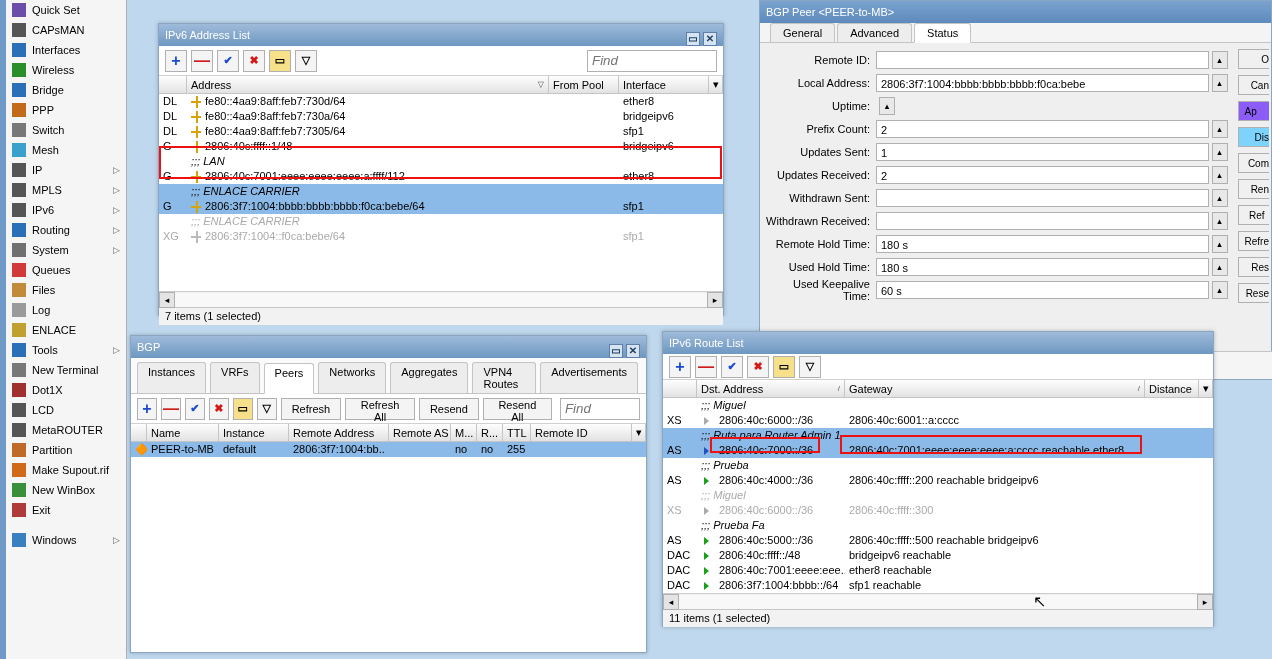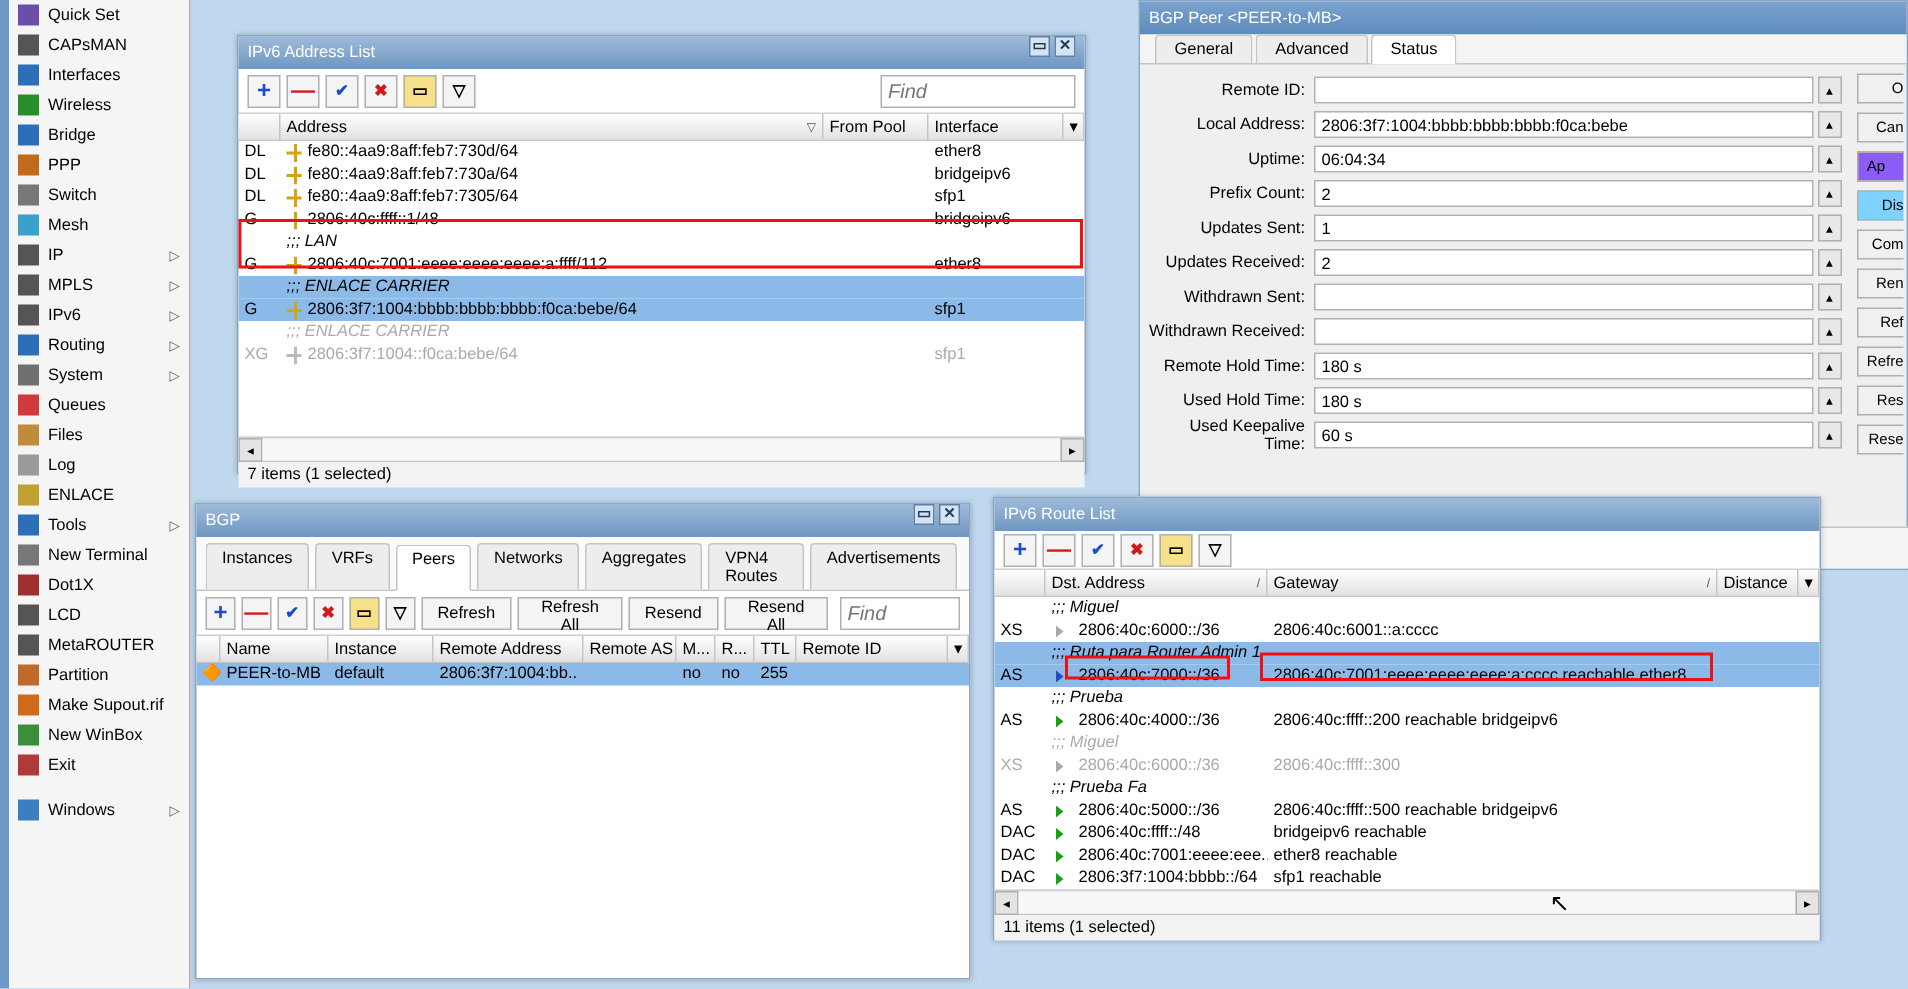--- a/index.html
+++ b/index.html
@@ -28,21 +28,21 @@
   .sbicon { width:14px; height:14px; display:inline-block; flex-shrink:0; }
 
   
   .win {
     position:absolute; background:#fff;
     border:1px solid #8aa6c5; box-shadow:0 0 4px rgba(0,0,0,.25);
   }
   .win-title {
     height:22px; line-height:22px; padding:0 6px;
     background:linear-gradient(#9fbbda,#6e97c1);
-    color:#fff; font-size:11px; display:flex; align-items:flex-start;
+    color:#fff; font-size:11px; display:flex; align-items:flex-end;
   }
   .win-title .spacer { flex:1; }
   .win-title .wbtn {
     width:14px; height:14px; margin-left:3px;
     background:#d6e3f0; border:1px solid #5e80a6;
     display:inline-flex; align-items:center; justify-content:center;
     font-size:10px; color:#1a3b5e; cursor:pointer;
     font-weight:bold;
   }
   .toolbar {
@@ -473,21 +473,20 @@
           <span class="val"></span>
           <span class="upd">▴</span>
         </div>
         <div class="form-row">
           <span class="lbl">Local Address:</span>
           <span class="val">2806:3f7:1004:bbbb:bbbb:bbbb:f0ca:bebe</span>
           <span class="upd">▴</span>
         </div>
         <div class="form-row">
           <span class="lbl">Uptime:</span>
-          <span class="val">06:04:34</span>
           <span class="upd">▴</span>
         </div>
         <div class="form-row">
           <span class="lbl">Prefix Count:</span>
           <span class="val">2</span>
           <span class="upd">▴</span>
         </div>
         <div class="form-row">
           <span class="lbl">Updates Sent:</span>
           <span class="val">1</span>
@@ -524,21 +523,21 @@
           <span class="upd">▴</span>
         </div>
       </div>
     <div style="display: flex; flex-direction: column; gap: 6px; padding: 6px 2px;" id="peer-sidebtns">
         <button style="height: 20px; font-size: 10px; background: rgb(240, 240, 240); border-top: 1px solid rgb(176, 176, 176); border-bottom: 1px solid rgb(176, 176, 176); border-left: 1px solid rgb(176, 176, 176); border-image: initial; border-right: none; cursor: pointer; text-align: right; padding-right: 0px;">O</button>
         <button style="height: 20px; font-size: 10px; background: rgb(240, 240, 240); border-top: 1px solid rgb(176, 176, 176); border-bottom: 1px solid rgb(176, 176, 176); border-left: 1px solid rgb(176, 176, 176); border-image: initial; border-right: none; cursor: pointer; text-align: right; padding-right: 0px;">Can</button>
         <button style="height: 20px; font-size: 10px; background: #8b5cf6; border-top: 1px solid rgb(176, 176, 176); border-bottom: 1px solid rgb(176, 176, 176); border-left: 1px solid rgb(176, 176, 176); border-image: initial; border-right: none; cursor: pointer; text-align: left; padding-right: 0px;">Ap</button>
         <button style="height: 20px; font-size: 10px; background: #7dd3fc; border-top: 1px solid rgb(176, 176, 176); border-bottom: 1px solid rgb(176, 176, 176); border-left: 1px solid rgb(176, 176, 176); border-image: initial; border-right: none; cursor: pointer; text-align: right; padding-right: 0px;">Dis</button>
         <button style="height: 20px; font-size: 10px; background: rgb(240, 240, 240); border-top: 1px solid rgb(176, 176, 176); border-bottom: 1px solid rgb(176, 176, 176); border-left: 1px solid rgb(176, 176, 176); border-image: initial; border-right: none; cursor: pointer; text-align: right; padding-right: 0px;">Com</button>
         <button style="height: 20px; font-size: 10px; background: rgb(240, 240, 240); border-top: 1px solid rgb(176, 176, 176); border-bottom: 1px solid rgb(176, 176, 176); border-left: 1px solid rgb(176, 176, 176); border-image: initial; border-right: none; cursor: pointer; text-align: right; padding-right: 0px;">Ren</button>
-        <button style="height: 20px; font-size: 10px; background: rgb(240, 240, 240); border-top: 1px solid rgb(176, 176, 176); border-bottom: 1px solid rgb(176, 176, 176); border-left: 1px solid rgb(176, 176, 176); border-image: initial; border-right: none; cursor: pointer; text-align: right; padding-right: 0px;">Ref</button>
+        <button style="height: 20px; font-size: 10px; background: rgb(240, 240, 240); border-top: 1px solid rgb(176, 176, 176); border-bottom: 1px solid rgb(176, 176, 176); border-left: 1px solid rgb(176, 176, 176); border-image: initial; border-right: none; cursor: pointer; padding-right: 0px;">Ref</button>
         <button style="height: 20px; font-size: 10px; background: rgb(240, 240, 240); border-top: 1px solid rgb(176, 176, 176); border-bottom: 1px solid rgb(176, 176, 176); border-left: 1px solid rgb(176, 176, 176); border-image: initial; border-right: none; cursor: pointer; text-align: right; padding-right: 0px;">Refre</button>
         <button style="height: 20px; font-size: 10px; background: rgb(240, 240, 240); border-top: 1px solid rgb(176, 176, 176); border-bottom: 1px solid rgb(176, 176, 176); border-left: 1px solid rgb(176, 176, 176); border-image: initial; border-right: none; cursor: pointer; text-align: right; padding-right: 0px;">Res</button>
         <button style="height: 20px; font-size: 10px; background: rgb(240, 240, 240); border-top: 1px solid rgb(176, 176, 176); border-bottom: 1px solid rgb(176, 176, 176); border-left: 1px solid rgb(176, 176, 176); border-image: initial; border-right: none; cursor: pointer; text-align: right; padding-right: 0px;">Rese</button>
       </div>
   </div>
   <div style="position:absolute; left:0; bottom:0; height:28px; width:520px; display:flex; border-top:1px solid #c4c4c4; background:#f5f5f5;">
     <div style="flex:0 0 300px; padding:5px 8px;">enabled</div>
     <div style="flex:1; padding:5px 8px;">established</div>
   </div>
 </div>

